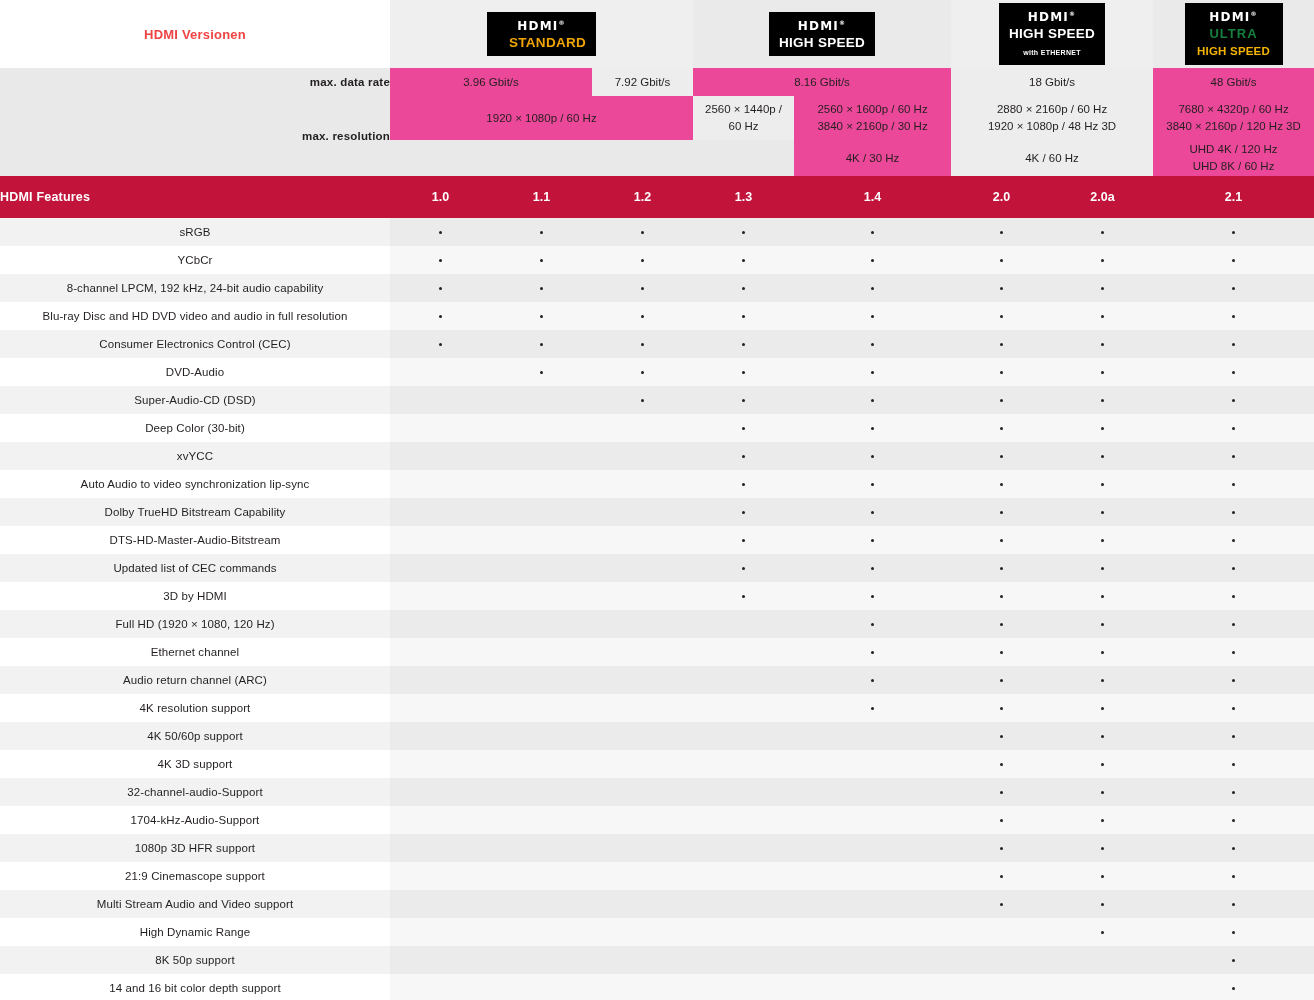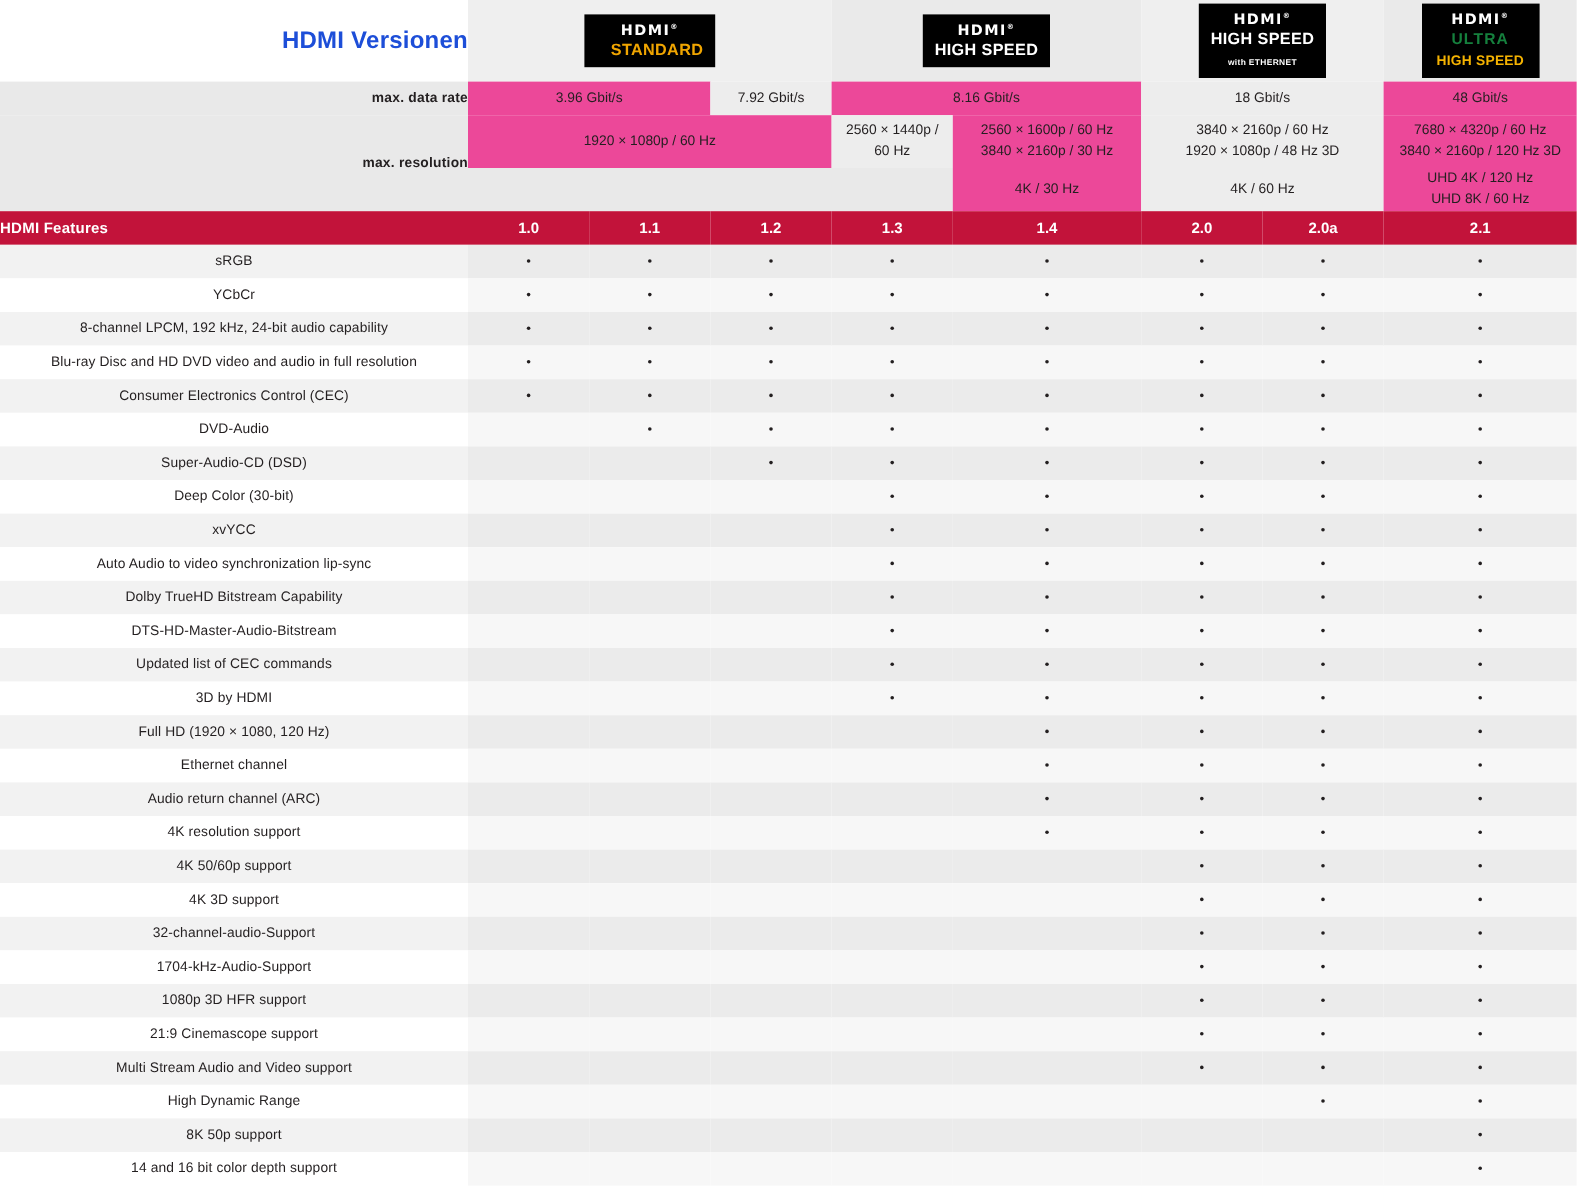--- a/index.html
+++ b/index.html
@@ -33,25 +33,25 @@
   col.c-v14     { width: 157px; }
   col.c-v20     { width: 101px; }
   col.c-v20a    { width: 101px; }
   col.c-v21     { width: 161px; }
 
   
   .hdr-title-cell {
     background: #ffffff;
     height: 68px;
     padding-left: 135px;
-    font-size: 20px;
+    font-size: 13px;
     font-weight: bold;
     letter-spacing: 0.2px;
-    color: #1d4ed8;
-    text-align: right;
+    color: #ef4444;
+    text-align: center;
   }
   .logo-cell {
     background: #efefef;
     height: 68px;
     text-align: center;
   }
   .logo-cell.grey2 { background: #eaeaea; }
   .logo-box {
     display: inline-block;
     background: #000000;
@@ -124,21 +124,21 @@
     height: 25px;
     font-size: 12.5px;
     font-weight: bold;
     padding-left: 18px;
     letter-spacing: 0.2px;
     text-align: left;
   }
   .ver-head {
     background: #c2133a;
     color: #ffffff;
-    height: 28px;
+    height: 42px;
     font-size: 12.5px;
     font-weight: bold;
     text-align: center;
     border-left: 1px solid #ffffff;
   }
 
   
   tr.frow td { height: 28px; }
   td.fname {
     font-size: 11.5px;
@@ -220,21 +220,21 @@
       <td class="spec">48 Gbit/s</td>
     </tr>
 
     <tr class="res-row-a">
       <td class="rowlabel" rowspan="2">max. resolution</td>
       <td class="spec" colspan="3" style="white-space:pre-line">1920 × 1080p / 60 Hz</td>
       <td class="spec alt" style="white-space:pre-line">2560 × 1440p /
 60 Hz</td>
       <td class="spec" style="white-space:pre-line">2560 × 1600p / 60 Hz
 3840 × 2160p / 30 Hz</td>
-      <td class="spec alt" colspan="2" style="white-space:pre-line">3840 × 2160p / 60 Hz
+      <td class="spec alt" colspan="2" style="white-space:pre-line">2880 × 2160p / 60 Hz
 1920 × 1080p / 48 Hz 3D</td>
       <td class="spec" style="white-space:pre-line">7680 × 4320p / 60 Hz
 3840 × 2160p / 120 Hz 3D</td>
     </tr>
 
     <tr class="res-row-b">
       <td class="empty-cell" colspan="4"></td>
       <td class="spec" style="white-space:pre-line">4K / 30 Hz</td>
       <td class="spec alt" colspan="2" style="white-space:pre-line">4K / 60 Hz</td>
       <td class="spec" style="white-space:pre-line">UHD 4K / 120 Hz

